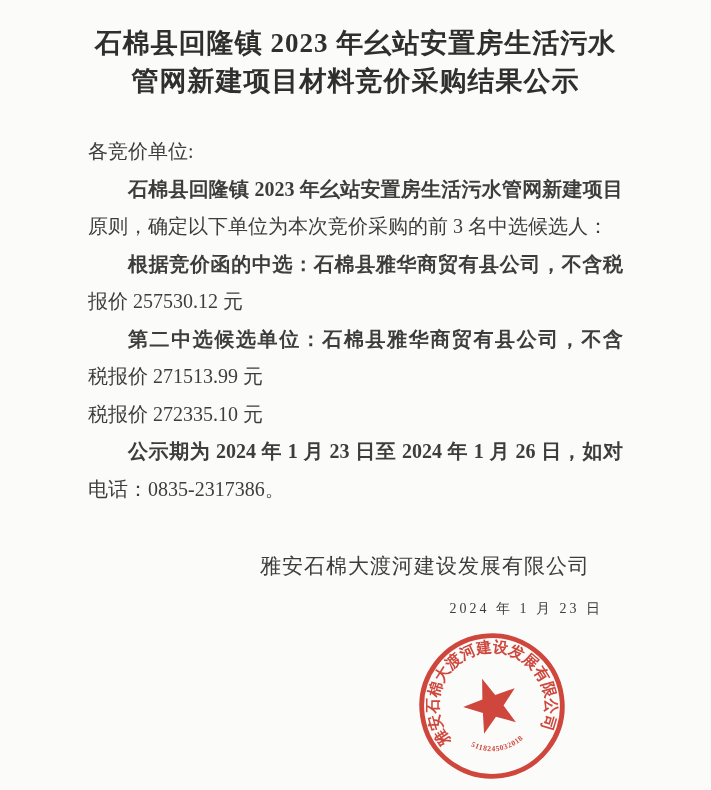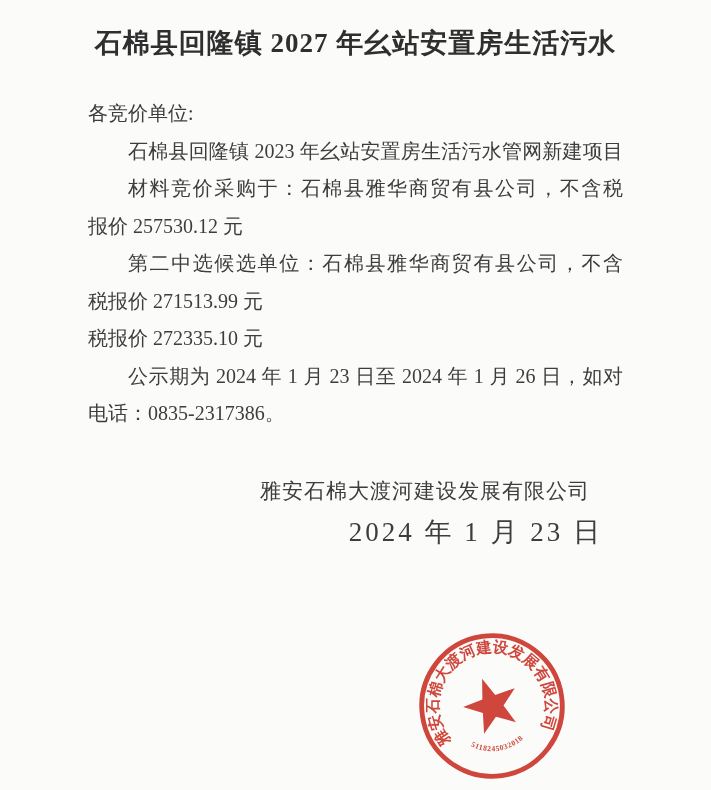--- a/index.html
+++ b/index.html
@@ -46,36 +46,37 @@
     line-height: 37.5px;
     height: 37.5px;
     white-space: nowrap;
     overflow: visible;
   }
   
   .line.cont {
     white-space: normal;
     text-align: justify;
     text-align-last: justify;
+    font-weight: bold;
   }
   .line.indent { text-indent: 2em; }
 
   
   .signature-block {
     margin-top: 40px;
     text-align: right;
   }
   .sig-company {
     font-size: 21px;
     line-height: 37.5px;
     padding-right: 121px;
     letter-spacing: 1px;
   }
   .sig-date {
-    font-size: 27px;
+    font-size: 14px;
     line-height: 37.5px;
     margin-top: 4px;
     padding-right: 108px;
     letter-spacing: 3px;
   }
 
   
   .stamp {
     position: absolute;
     left: 415px;
@@ -91,29 +92,31 @@
     font-family: "Liberation Serif", "DejaVu Serif", serif;
     font-weight: 700;
   }
 </style>
 </head>
 <body>
 
 <div class="page">
 
   <div class="title-block">
-    <span class="title-line">石棉县回隆镇 2027 年幺站安置房生活污水</span>
+    <span class="title-line">石棉县回隆镇 2023 年幺站安置房生活污水</span>
+    <span class="title-line">管网新建项目材料竞价采购结果公示</span>
   </div>
 
   <div class="body-block">
     <div class="line">各竞价单位:</div>
 
     <div class="line cont indent">石棉县回隆镇 2023 年幺站安置房生活污水管网新建项目</div>
+    <div class="line">原则，确定以下单位为本次竞价采购的前 3 名中选候选人：</div>
 
-    <div class="line cont indent">材料竞价采购于：石棉县雅华商贸有县公司，不含税</div>
+    <div class="line cont indent">根据竞价函的中选：石棉县雅华商贸有县公司，不含税</div>
     <div class="line">报价 257530.12 元</div>
 
     <div class="line cont indent">第二中选候选单位：石棉县雅华商贸有县公司，不含</div>
     <div class="line">税报价 271513.99 元</div>
 
     <div class="line">税报价 272335.10 元</div>
 
     <div class="line cont indent">公示期为 2024 年 1 月 23 日至 2024 年 1 月 26 日，如对</div>
     <div class="line">电话：0835-2317386。</div>
   </div>

